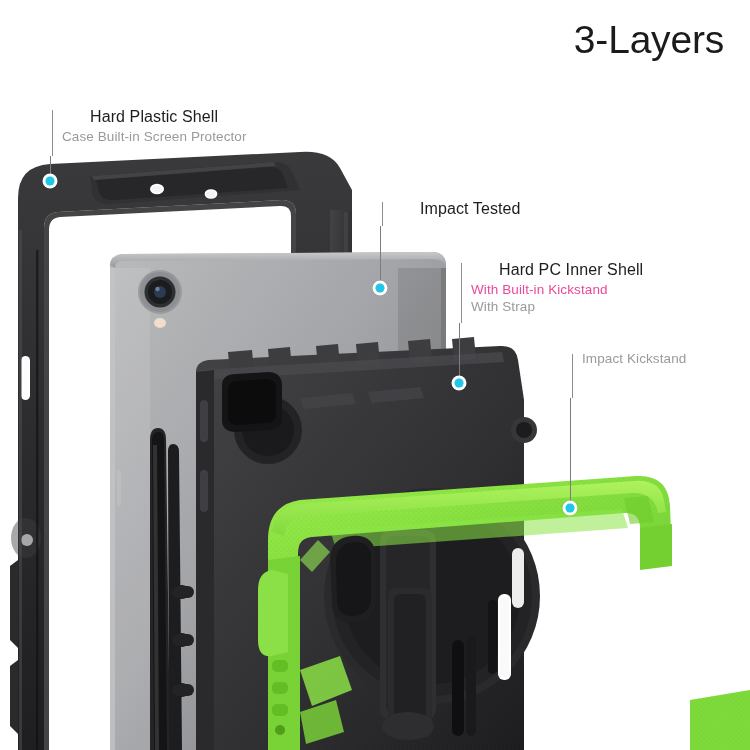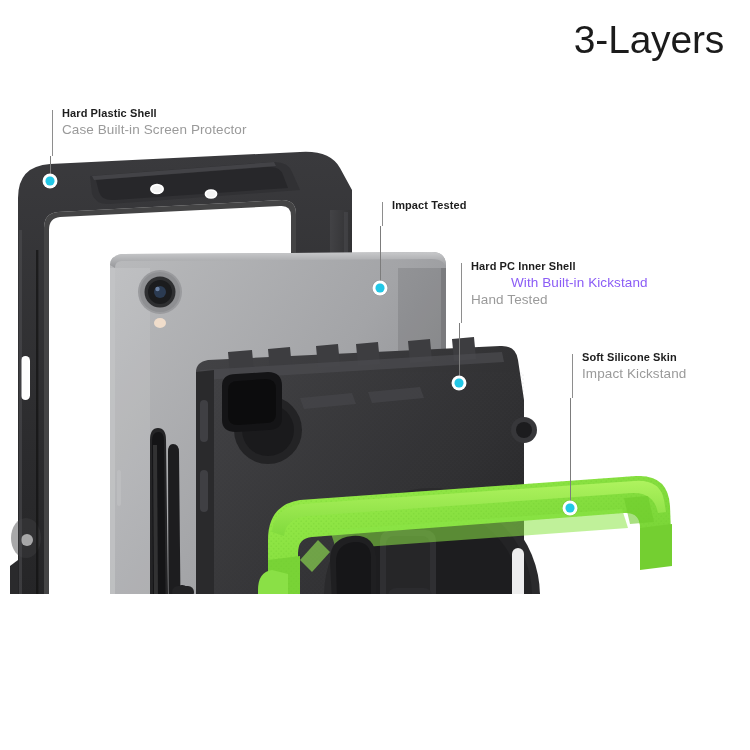--- a/index.html
+++ b/index.html
@@ -1,28 +1,28 @@
 <!DOCTYPE html>
 <html><head>
 <meta charset="utf-8">
 <style>
   html,body{margin:0;padding:0;background:#fff;}
   body{width:750px;height:750px;overflow:hidden;font-family:"Liberation Sans",sans-serif;}
-  #stage{position:relative;width:750px;height:594px;background:#ffffff;overflow:hidden;}
+  #stage{position:relative;width:750px;height:750px;background:#ffffff;overflow:hidden;}
 
   
   .title{position:absolute;right:26px;top:18px;text-align:right;line-height:1.12;
          font-size:39px;font-weight:400;color:#1b1b1b;letter-spacing:-0.2px;}
   .title div{white-space:nowrap;}
 
   
   .callout{position:absolute;}
   .callout .bar{position:absolute;left:0;top:0;width:1.4px;background:#8e8e8e;}
   .callout .txt{position:absolute;left:10px;top:-4px;white-space:nowrap;}
-  .c-title{font-size:11px;font-weight:700;color:#1d1d1d;letter-spacing:.1px;line-height:1.35;}
+  .c-title{font-size:16px;font-weight:400;color:#1d1d1d;letter-spacing:.1px;line-height:1.35;margin-left:28px;}
   .c-sub{font-size:13.5px;font-weight:400;color:#9a9a9a;line-height:1.3;letter-spacing:.1px;}
 
   
   .leader{position:absolute;width:1.3px;background:#7c7c7c;}
   .dot{position:absolute;width:15px;height:15px;border-radius:50%;background:#ffffff;
        transform:translate(-50%,-50%);box-shadow:0 0 0 .5px rgba(0,0,0,.10);}
   .dot i{position:absolute;left:3.3px;top:3.3px;width:8.4px;height:8.4px;border-radius:50%;
          background:#22c7e6;display:block;}
 
   
@@ -276,30 +276,29 @@
         </div>
       </div>
       <div class="leader" style="left: 459px; top: 323px; height: 60px; background: rgb(124, 124, 124);"></div>
       <div class="dot" style="left: 459px; top: 383px;">
         <i style="background: rgb(34, 199, 230);"></i>
       </div>
       <div class="callout" style="left: 461px; top: 263px;">
         <div class="bar" style="height: 60px;"></div>
         <div class="txt">
           <div class="c-title" style="color: rgb(29, 29, 29);">Hard PC Inner Shell</div>
-          <div class="c-sub" style="color: #8b5cf6; margin-left: 40px;">With Built-in Kickstand</div>
-          <div class="c-sub" style="color: rgb(154, 154, 154);">Hand Tested</div>
+          <div class="c-sub" style="color: #ec4899;">With Built-in Kickstand</div>
+          <div class="c-sub" style="color: rgb(154, 154, 154);">With Strap</div>
         </div>
       </div>
       <div class="leader" style="left: 570px; top: 398px; height: 110px; background: rgb(124, 124, 124);"></div>
       <div class="dot" style="left: 570px; top: 508px;">
         <i style="background: rgb(34, 199, 230);"></i>
       </div>
       <div class="callout" style="left: 572px; top: 354px;">
         <div class="bar" style="height: 44px;"></div>
         <div class="txt">
-          <div class="c-title" style="color: rgb(29, 29, 29);">Soft Silicone Skin</div>
           <div class="c-sub" style="color: rgb(154, 154, 154);">Impact Kickstand</div>
         </div>
       </div>
     </div>
 
 </div>
 
 </body></html>

